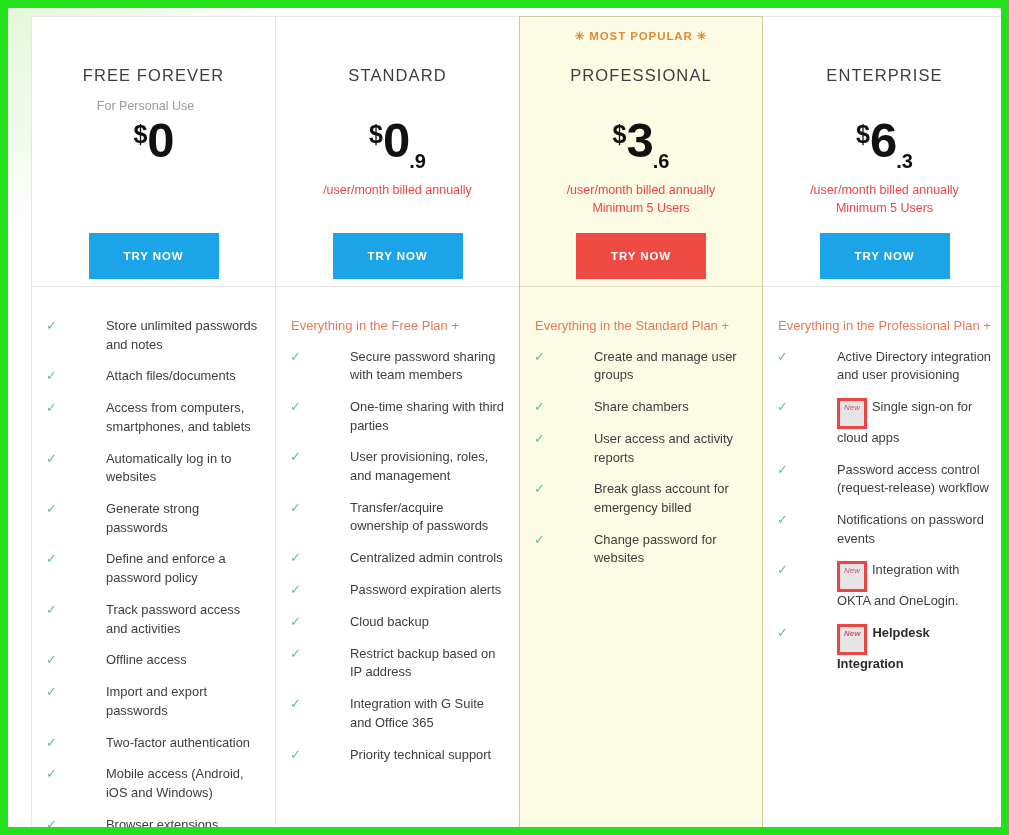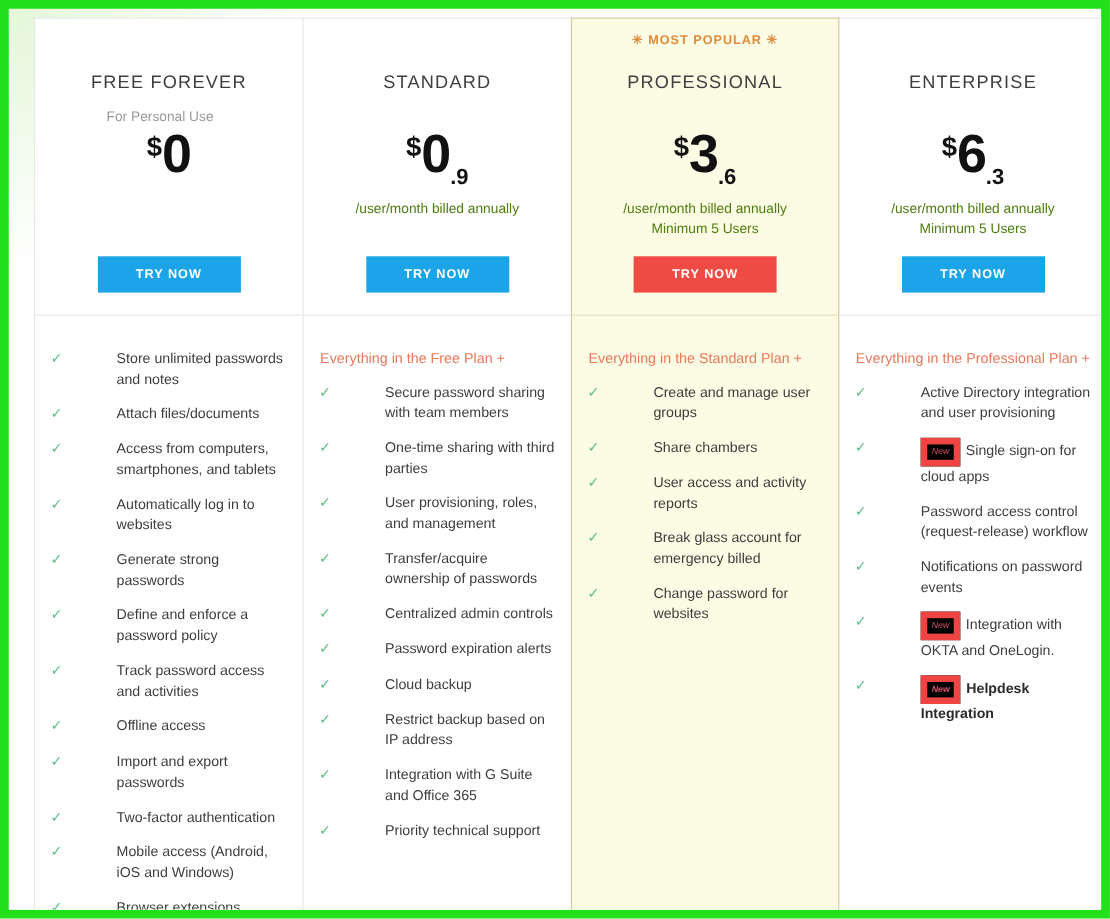--- a/index.html
+++ b/index.html
@@ -144,31 +144,31 @@
     padding-bottom: 4px;
   }
   .price-dec:empty { display: none; }
 
   .billing-note {
     position: absolute;
     top: 164px;
     left: 8px;
     right: 8px;
     font-size: 12.5px;
-    color: #4d7c0f;
+    color: #ef4444;
     line-height: 1.45;
   }
 
   .try-btn {
     position: absolute;
     top: 216px;
     left: 50%;
     transform: translateX(-50%);
     width: 130px;
-    height: 33px;
+    height: 46px;
     border: none;
     background: #1CA4E8;
     color: #ffffff;
     font-family: "Liberation Sans", sans-serif;
     font-size: 11.5px;
     font-weight: bold;
     letter-spacing: 0.9px;
     cursor: pointer;
   }
   .try-btn.accent { background: #F04A45; }
@@ -210,29 +210,29 @@
   .feature-text {
     font-size: 12.9px;
     color: #3d3d3d;
     line-height: 1.45;
     margin-left: 45px;
   }
   .feature-text.bold { font-weight: bold; color: #2b2b2b; }
 
   .new-badge {
     display: inline-block;
-    border: 6px solid #ef4444;
+    border: 3px solid #ef4444;
     color: #D9536A;
     font-size: 8px;
     font-style: italic;
     line-height: 1;
-    padding: 3px 4px 3px 4px;
+    padding: 3px 4px 14px 4px;
     margin-right: 5px;
     vertical-align: 1px;
-    background: #000000;
+    background: #e5e5e5;
     white-space: nowrap;
   }
 </style>
 </head>
 <body>
 
 <div id="page">
   <div id="page-bg"></div>
   <div id="pricing-table">
       <div class="plan-col">

